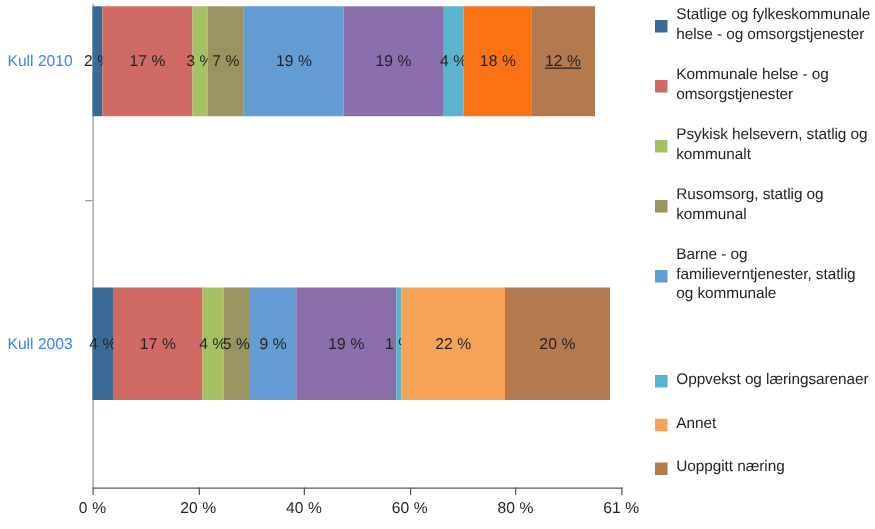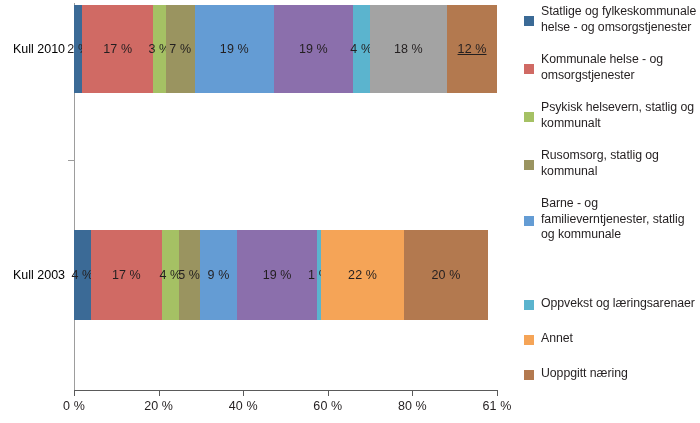--- a/index.html
+++ b/index.html
@@ -91,23 +91,23 @@
     line-height: 1;
     pointer-events: none;
     letter-spacing: 0.1px;
   }
 
   
   .cat-label {
     position: absolute;
     right: 0;
     width: 66px;
-    text-align: center;
+    text-align: left;
     font-size: 12.5px;
-    color: #000000;
+    color: #3b82f6;
     white-space: nowrap;
   }
   #cat-2010 { left: 6px; top: 42px; }
   #cat-2003 { left: 6px; top: 268px; }
 
   
   .legend {
     position: absolute;
     left: 524px;
     top: 0px;
@@ -161,21 +161,21 @@
       </div>
       <div class="bar-segment" style="width: 79.5743px; background: rgb(100, 156, 212);">
         <span class="seg-label">19 %</span>
       </div>
       <div class="bar-segment" style="width: 79.5743px; background: rgb(139, 111, 172);">
         <span class="seg-label">19 %</span>
       </div>
       <div class="bar-segment" style="width: 16.7525px; background: rgb(91, 180, 206);">
         <span class="seg-label">4 %</span>
       </div>
-      <div class="bar-segment" style="width: 78px; background: #a3a3a3;">
+      <div class="bar-segment" style="width: 54px; background: #f97316;">
         <span class="seg-label">18 %</span>
       </div>
       <div class="bar-segment" style="width: 50.2574px; background: rgb(179, 121, 79); text-decoration: underline;">
         <span class="seg-label">12 %</span>
       </div>
     </div>
   <div class="bar" id="bar-2003">
       <div class="bar-segment" style="width: 16.7525px; background: rgb(59, 106, 150);">
         <span class="seg-label">4 %</span>
       </div>

